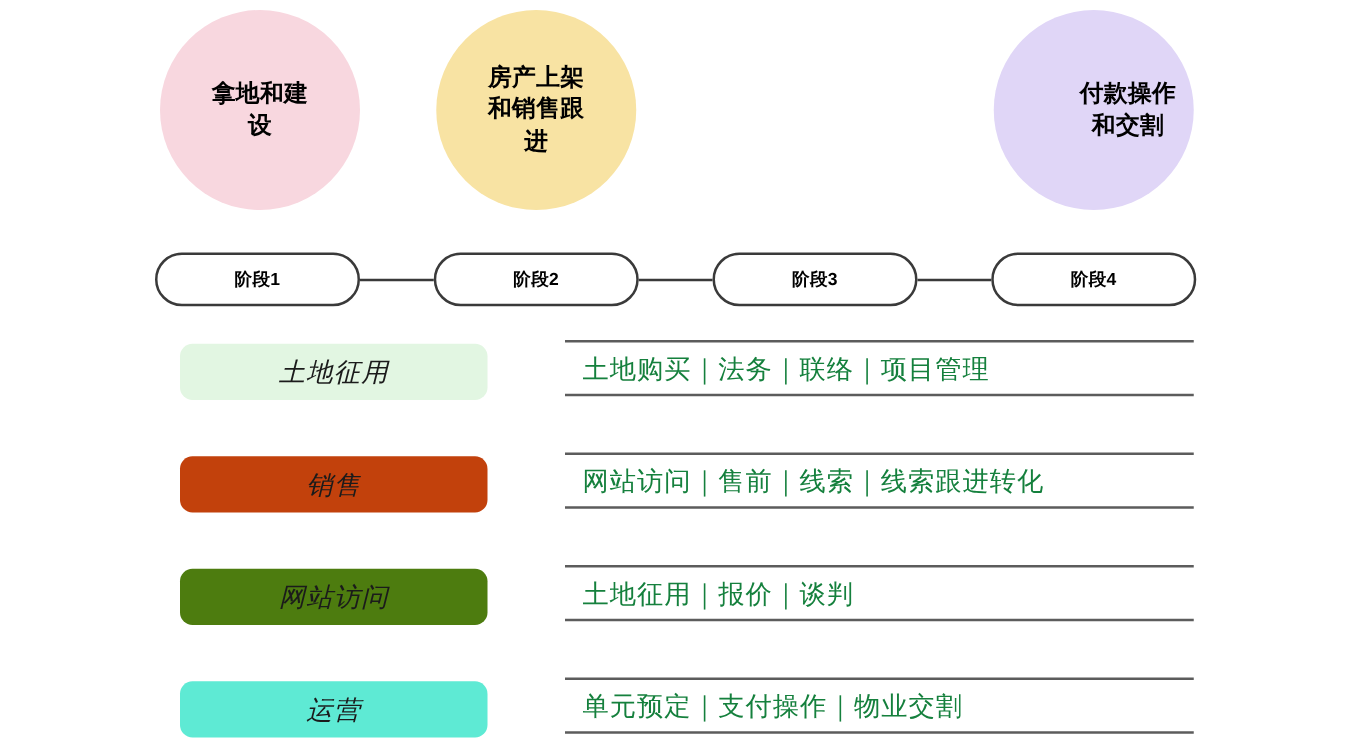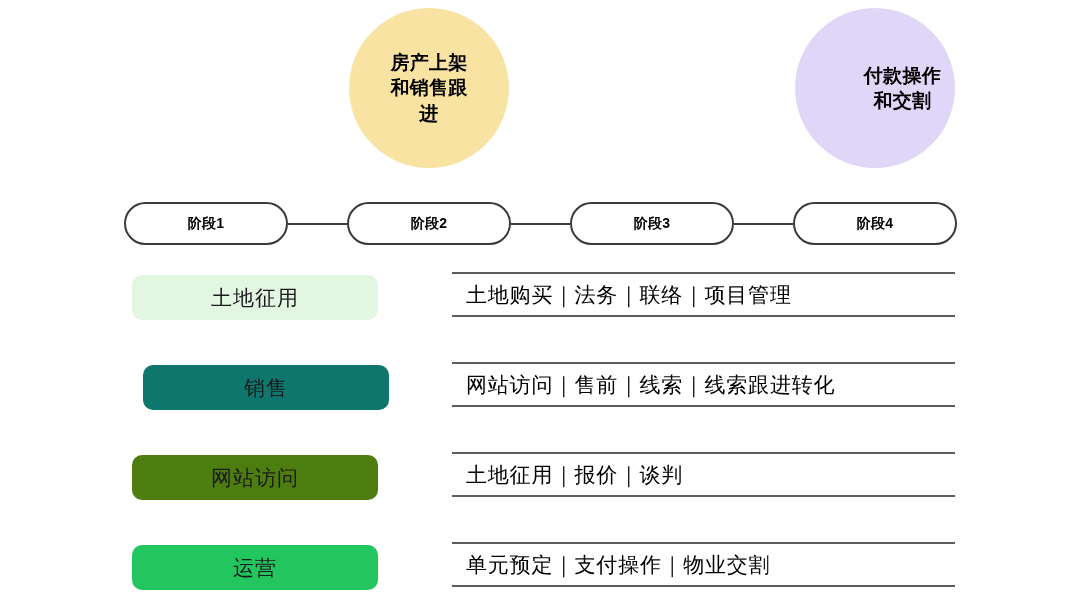--- a/index.html
+++ b/index.html
@@ -105,30 +105,31 @@
     width: 1080px;
   }
   .row {
     position: relative;
     height: 90px;
   }
   .row:last-child { height: 64px; }
 
   .chip {
     position: absolute;
-    left: 132px;
+    left: 144px;
     top: 10px;
     width: 246px;
     height: 45px;
     background: #e2f6e2;
     border-radius: 10px;
     display: flex;
     align-items: center;
     justify-content: center;
     box-sizing: border-box;
+    font-style: italic;
   }
   .chip-label {
     font-size: 21px;
     font-weight: 400;
     color: #1b1b1b;
     letter-spacing: 1px;
   }
 
   .detail {
     position: absolute;
@@ -138,32 +139,36 @@
     height: 45px;
     border-top: 2px solid #5c5c5c;
     border-bottom: 2px solid #5c5c5c;
     box-sizing: border-box;
     display: flex;
     align-items: center;
   }
   .detail-text {
     font-size: 21px;
     font-weight: 400;
-    color: #000000;
+    color: #15803d;
     letter-spacing: 0.8px;
     padding-left: 14px;
     white-space: nowrap;
   }
 </style>
 </head>
 <body>
 
 <div id="canvas">
 
   <div class="circle-row">
+    <div class="circle c1" style="background: rgb(248, 215, 223);">
+      <span class="circle-label">拿地和建
+设</span>
+    </div>
     <div class="circle c2" style="background: rgb(248, 227, 163);">
       <span class="circle-label">房产上架
 和销售跟
 进</span>
     </div>
     <div class="circle c4" style="background: rgb(224, 214, 247);">
       <span class="circle-label">付款操作
 和交割</span>
     </div>
   </div>
@@ -192,39 +197,39 @@
     <div class="row">
       <div class="chip" style="background: rgb(226, 246, 226);">
         <span class="chip-label">土地征用</span>
       </div>
       <div class="detail">
         <span class="detail-text">土地购买｜法务｜联络｜项目管理</span>
       </div>
     </div>
 
     <div class="row">
-      <div class="chip" style="background: #0f766e; margin-left: 11px;">
+      <div class="chip" style="background: #c2410c;">
         <span class="chip-label">销售</span>
       </div>
       <div class="detail">
         <span class="detail-text">网站访问｜售前｜线索｜线索跟进转化</span>
       </div>
     </div>
 
     <div class="row">
       <div class="chip" style="background: #4d7c0f;">
         <span class="chip-label">网站访问</span>
       </div>
       <div class="detail">
         <span class="detail-text">土地征用｜报价｜谈判</span>
       </div>
     </div>
 
     <div class="row">
-      <div class="chip" style="background: #22c55e;">
+      <div class="chip" style="background: #5eead4;">
         <span class="chip-label">运营</span>
       </div>
       <div class="detail">
         <span class="detail-text">单元预定｜支付操作｜物业交割</span>
       </div>
     </div>
 
   </div>
 </div>
 

